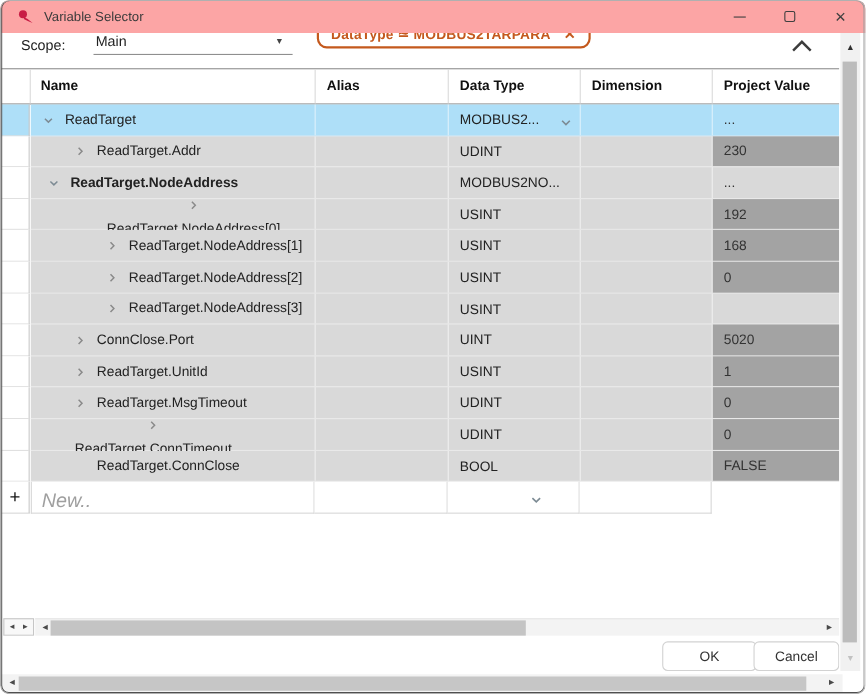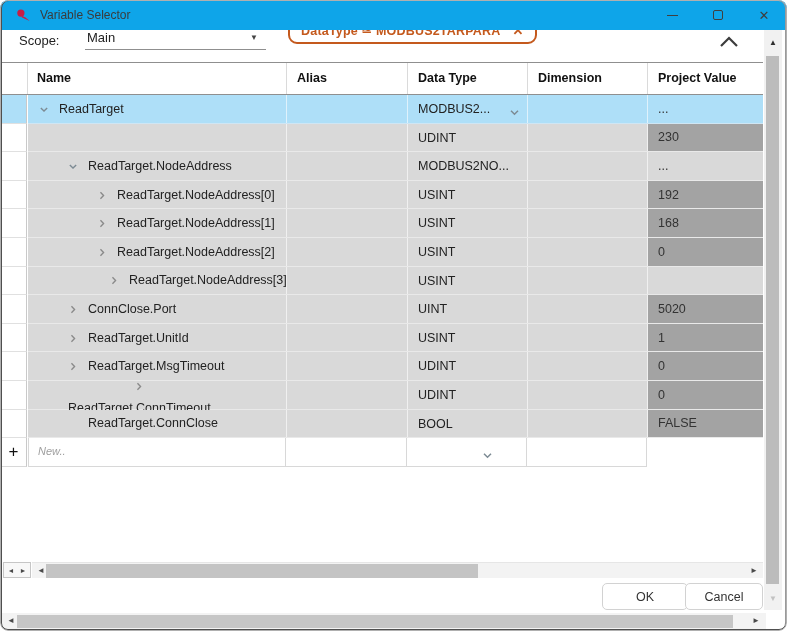--- a/index.html
+++ b/index.html
@@ -7,21 +7,21 @@
   .window{
     position:relative; width:787px; height:631px; background:#fff;
     border-radius:8px; overflow:hidden;
   }
   .window::after{
     content:""; position:absolute; inset:0; border-radius:8px; pointer-events:none;
     border:1px solid #b0b0b0;
     box-shadow: inset 1px 0 0 #4f4f4f, inset 0 -1px 0 #4f4f4f, inset -1px 0 0 #9a9a9a;
   }
   
-  .titlebar{ position:absolute; top:0; left:0; right:0; height:30px; background:#0ea5e9; border-radius:8px 8px 0 0; }
+  .titlebar{ position:absolute; top:0; left:0; right:0; height:30px; background:#fca5a5; border-radius:8px 8px 0 0; }
   .app-icon{ position:absolute; left:16px; top:8px; width:15px; height:14px; }
   .title-text{ position:absolute; left:40px; top:0; line-height:30px; font-size:12px; color:#3b3b3b; }
   .win-btns{ position:absolute; right:0; top:0; height:30px; display:flex; }
   .win-btn{ width:46px; height:30px; display:flex; align-items:center; justify-content:center; cursor:default; }
   .glyph-min{ width:11px; height:1px; background:#3f3f3f; display:block; }
   .glyph-max{ width:10px; height:10px; border:1px solid #3f3f3f; border-radius:2px; display:block; }
   .glyph-close{ font-size:13px; color:#3f3f3f; line-height:1; }
   
   .main{ position:absolute; left:1px; top:30px; width:762px; height:580px; background:#fff; overflow:hidden; }
   .scope-label{ position:absolute; left:18px; top:3px; font-size:13px; color:#222; }
@@ -57,21 +57,21 @@
   .dtype-text{ position:absolute; left:390px; top:7px; font-size:12.5px; color:#222; }
   .dd-chevron{ position:absolute; left:481px; top:9px; width:11px; height:11px; }
   .val{ position:absolute; left:620px; right:0; top:0; bottom:0; display:flex; align-items:center;
         padding-left:10px; font-size:12.5px; color:#333; }
   .val.editable{ background:#a3a3a3; }
   
   .newrow{ position:relative; height:28.6px; background:#fff; }
   .newrow .rh{ display:flex; align-items:center; justify-content:center; font-size:17px; color:#111; border-bottom:1px solid #d8d8d8;}
   .ncell{ position:absolute; top:0; bottom:0; background:#fff; border-right:1px solid #d8d8d8; border-bottom:1px solid #d8d8d8; }
   .ncell.first{ border-left:1px solid #d8d8d8; }
-  .new-label{ position:absolute; left:37px; top:7px; font-size:11px; font-style:italic; color:#9f9f9f; }
+  .new-label{ position:absolute; left:37px; top:7px; font-size:18px; font-style:italic; color:#9f9f9f; }
   
   .ihs{ position:absolute; left:0; right:0; top:532px; height:16px; }
   .navbox{ position:absolute; left:2px; top:0; width:28px; height:16px; border:1px solid #c6c6c6;
            background:#f8f8f8; display:flex; align-items:center; justify-content:center; gap:5px; }
   .navbox span{ font-size:7px; color:#4a4a4a; line-height:1; }
   .ihs .track{ position:absolute; left:31px; right:0; top:0; bottom:0; background:#f3f3f3; border-top:1px solid #e6e6e6; }
   .sb-arrow{ position:absolute; font-size:8px; color:#4a4a4a; top:4px; line-height:1; }
   .ihs .thumb{ position:absolute; left:14px; top:1px; height:14px; width:432px; background:#c4c4c4; }
   
   .btnrow{ position:absolute; left:0; right:0; top:548px; height:32px; background:#fff; }
@@ -171,118 +171,126 @@
     </div>
   </div>
 
   <div class="trow">
     <div class="rh"></div>
     <div class="rm">
       <span class="vsep" style="left:258px"></span>
       <span class="vsep" style="left:379px"></span>
       <span class="vsep" style="left:499px"></span>
       <span class="vsep" style="left:619px"></span>
+      <div class="namebox" style="padding-left: 40px;">
+        <span class="tree-chevron">
+                <svg width="11" height="11" viewBox="0 0 11 11">
+                  <polyline points="3.8,2 7.2,5.5 3.8,9" fill="none" stroke="#8a8a8a" stroke-width="1.5"></polyline>
+                </svg>
+              </span>
+        <span class="name-text">ReadTarget.Addr</span>
+      </div>
       <span class="dtype-text">UDINT</span>
 
       <div class="val editable">230</div>
     </div>
   </div>
 
   <div class="trow">
     <div class="rh"></div>
     <div class="rm">
       <span class="vsep" style="left:258px"></span>
       <span class="vsep" style="left:379px"></span>
       <span class="vsep" style="left:499px"></span>
       <span class="vsep" style="left:619px"></span>
-      <div class="namebox" style="padding-left: 40px;">
+      <div class="namebox" style="padding-left: 16px; font-weight: bold;">
         <span class="tree-chevron">
                 <svg width="11" height="11" viewBox="0 0 11 11">
                   <polyline points="2,3.8 5.5,7.2 9,3.8" fill="none" stroke="#7d8b94" stroke-width="1.5"></polyline>
                 </svg>
               </span>
         <span class="name-text">ReadTarget.NodeAddress</span>
       </div>
       <span class="dtype-text">MODBUS2NO...</span>
 
       <div class="val">...</div>
     </div>
   </div>
 
   <div class="trow">
     <div class="rh"></div>
     <div class="rm">
       <span class="vsep" style="left:258px"></span>
       <span class="vsep" style="left:379px"></span>
       <span class="vsep" style="left:499px"></span>
       <span class="vsep" style="left:619px"></span>
+      <div class="namebox" style="padding-left: 69px; flex-direction: column;">
+        <span class="tree-chevron">
+                <svg width="11" height="11" viewBox="0 0 11 11">
+                  <polyline points="3.8,2 7.2,5.5 3.8,9" fill="none" stroke="#8a8a8a" stroke-width="1.5"></polyline>
+                </svg>
+              </span>
+        <span class="name-text">ReadTarget.NodeAddress[0]</span>
+      </div>
+      <span class="dtype-text">USINT</span>
+
+      <div class="val editable">192</div>
+    </div>
+  </div>
+
+  <div class="trow">
+    <div class="rh"></div>
+    <div class="rm">
+      <span class="vsep" style="left:258px"></span>
+      <span class="vsep" style="left:379px"></span>
+      <span class="vsep" style="left:499px"></span>
+      <span class="vsep" style="left:619px"></span>
       <div class="namebox" style="padding-left: 69px;">
         <span class="tree-chevron">
                 <svg width="11" height="11" viewBox="0 0 11 11">
                   <polyline points="3.8,2 7.2,5.5 3.8,9" fill="none" stroke="#8a8a8a" stroke-width="1.5"></polyline>
                 </svg>
               </span>
-        <span class="name-text">ReadTarget.NodeAddress[0]</span>
+        <span class="name-text">ReadTarget.NodeAddress[1]</span>
       </div>
       <span class="dtype-text">USINT</span>
 
-      <div class="val editable">192</div>
+      <div class="val editable">168</div>
     </div>
   </div>
 
   <div class="trow">
     <div class="rh"></div>
     <div class="rm">
       <span class="vsep" style="left:258px"></span>
       <span class="vsep" style="left:379px"></span>
       <span class="vsep" style="left:499px"></span>
       <span class="vsep" style="left:619px"></span>
       <div class="namebox" style="padding-left: 69px;">
         <span class="tree-chevron">
                 <svg width="11" height="11" viewBox="0 0 11 11">
                   <polyline points="3.8,2 7.2,5.5 3.8,9" fill="none" stroke="#8a8a8a" stroke-width="1.5"></polyline>
                 </svg>
               </span>
-        <span class="name-text">ReadTarget.NodeAddress[1]</span>
+        <span class="name-text">ReadTarget.NodeAddress[2]</span>
       </div>
       <span class="dtype-text">USINT</span>
 
-      <div class="val editable">168</div>
+      <div class="val editable">0</div>
     </div>
   </div>
 
   <div class="trow">
     <div class="rh"></div>
     <div class="rm">
       <span class="vsep" style="left:258px"></span>
       <span class="vsep" style="left:379px"></span>
       <span class="vsep" style="left:499px"></span>
       <span class="vsep" style="left:619px"></span>
       <div class="namebox" style="padding-left: 69px;">
-        <span class="tree-chevron">
-                <svg width="11" height="11" viewBox="0 0 11 11">
-                  <polyline points="3.8,2 7.2,5.5 3.8,9" fill="none" stroke="#8a8a8a" stroke-width="1.5"></polyline>
-                </svg>
-              </span>
-        <span class="name-text">ReadTarget.NodeAddress[2]</span>
-      </div>
-      <span class="dtype-text">USINT</span>
-
-      <div class="val editable">0</div>
-    </div>
-  </div>
-
-  <div class="trow">
-    <div class="rh"></div>
-    <div class="rm">
-      <span class="vsep" style="left:258px"></span>
-      <span class="vsep" style="left:379px"></span>
-      <span class="vsep" style="left:499px"></span>
-      <span class="vsep" style="left:619px"></span>
-      <div class="namebox" style="padding-left: 69px; margin-left: 12px;">
         <span class="tree-chevron">
                 <svg width="11" height="11" viewBox="0 0 11 11">
                   <polyline points="3.8,2 7.2,5.5 3.8,9" fill="none" stroke="#8a8a8a" stroke-width="1.5"></polyline>
                 </svg>
               </span>
         <span class="name-text">ReadTarget.NodeAddress[3]</span>
       </div>
       <span class="dtype-text">USINT</span>
 
     </div>

